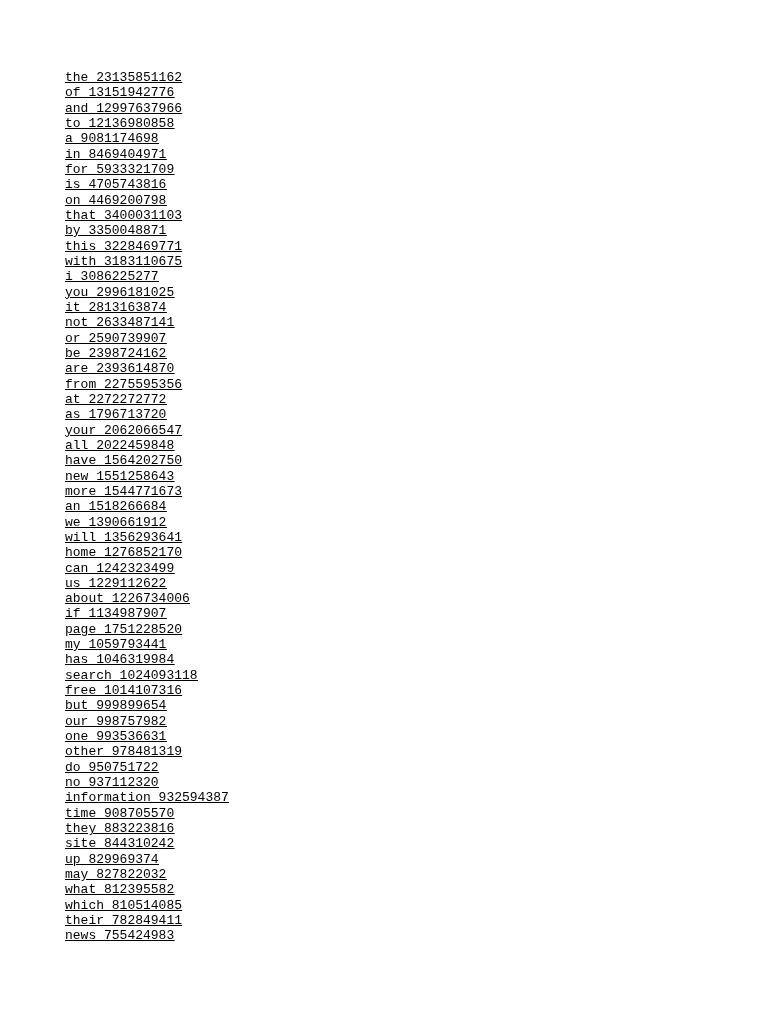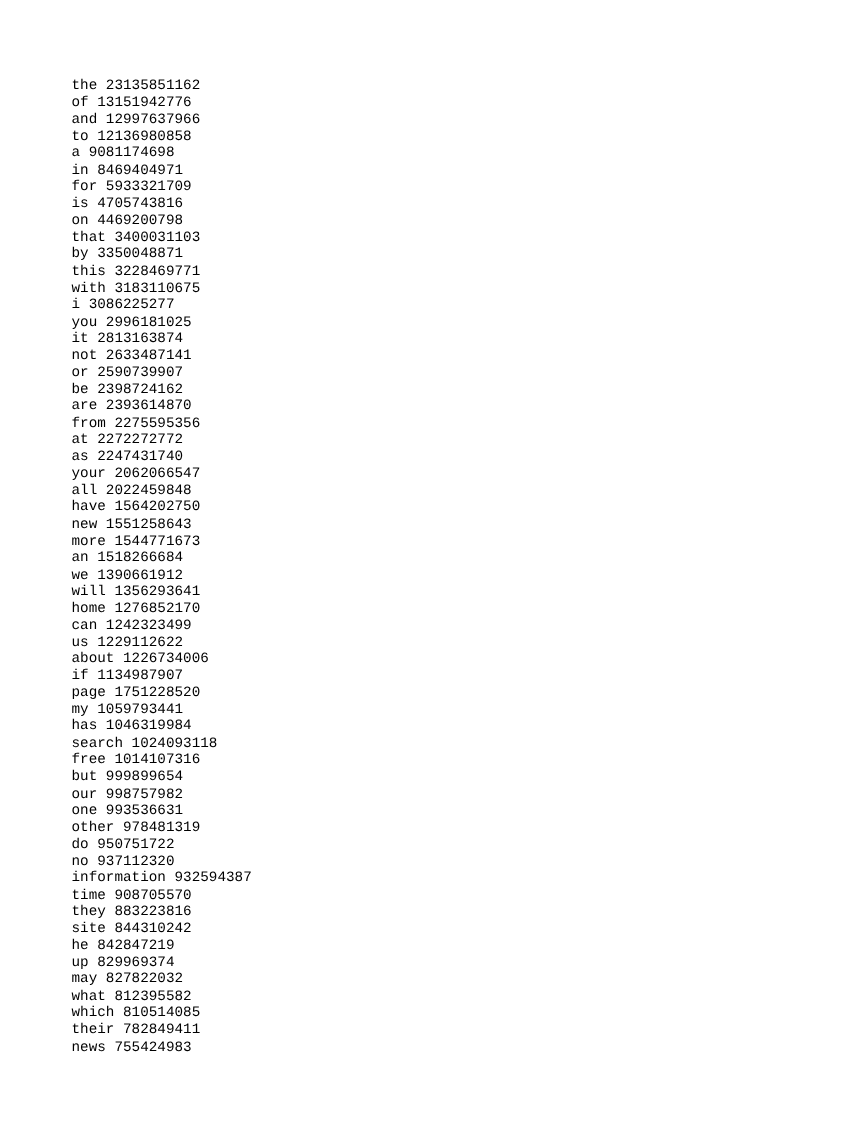--- a/index.html
+++ b/index.html
@@ -1,18 +1,19 @@
 <!DOCTYPE html>
 <html><head>
   <meta charset="utf-8">
   <style>
     * {
       margin: 0;
       padding: 0;
       box-sizing: border-box;
+      text-decoration: underline;
     }
     body {
       background-color: #ffffff;
       font-family: 'Courier New', Courier, monospace;
       font-size: 13px;
       line-height: 1.18;
       color: #000000;
       width: 768px;
       min-height: 1024px;
     }
@@ -43,21 +44,21 @@
     <span class="word-line">with 3183110675</span>
     <span class="word-line">i 3086225277</span>
     <span class="word-line">you 2996181025</span>
     <span class="word-line">it 2813163874</span>
     <span class="word-line">not 2633487141</span>
     <span class="word-line">or 2590739907</span>
     <span class="word-line">be 2398724162</span>
     <span class="word-line">are 2393614870</span>
     <span class="word-line">from 2275595356</span>
     <span class="word-line">at 2272272772</span>
-    <span class="word-line">as 2247431740</span>
+    <span class="word-line">as 1796713720</span>
     <span class="word-line">your 2062066547</span>
     <span class="word-line">all 2022459848</span>
     <span class="word-line">have 1564202750</span>
     <span class="word-line">new 1551258643</span>
     <span class="word-line">more 1544771673</span>
     <span class="word-line">an 1518266684</span>
     <span class="word-line">we 1390661912</span>
     <span class="word-line">will 1356293641</span>
     <span class="word-line">home 1276852170</span>
     <span class="word-line">can 1242323499</span>
@@ -72,20 +73,19 @@
     <span class="word-line">but 999899654</span>
     <span class="word-line">our 998757982</span>
     <span class="word-line">one 993536631</span>
     <span class="word-line">other 978481319</span>
     <span class="word-line">do 950751722</span>
     <span class="word-line">no 937112320</span>
     <span class="word-line">information 932594387</span>
     <span class="word-line">time 908705570</span>
     <span class="word-line">they 883223816</span>
     <span class="word-line">site 844310242</span>
-    <span class="word-line">he 842847219</span>
     <span class="word-line">up 829969374</span>
     <span class="word-line">may 827822032</span>
     <span class="word-line">what 812395582</span>
     <span class="word-line">which 810514085</span>
     <span class="word-line">their 782849411</span>
     <span class="word-line">news 755424983</span>
   </div>
 
 </body></html>

